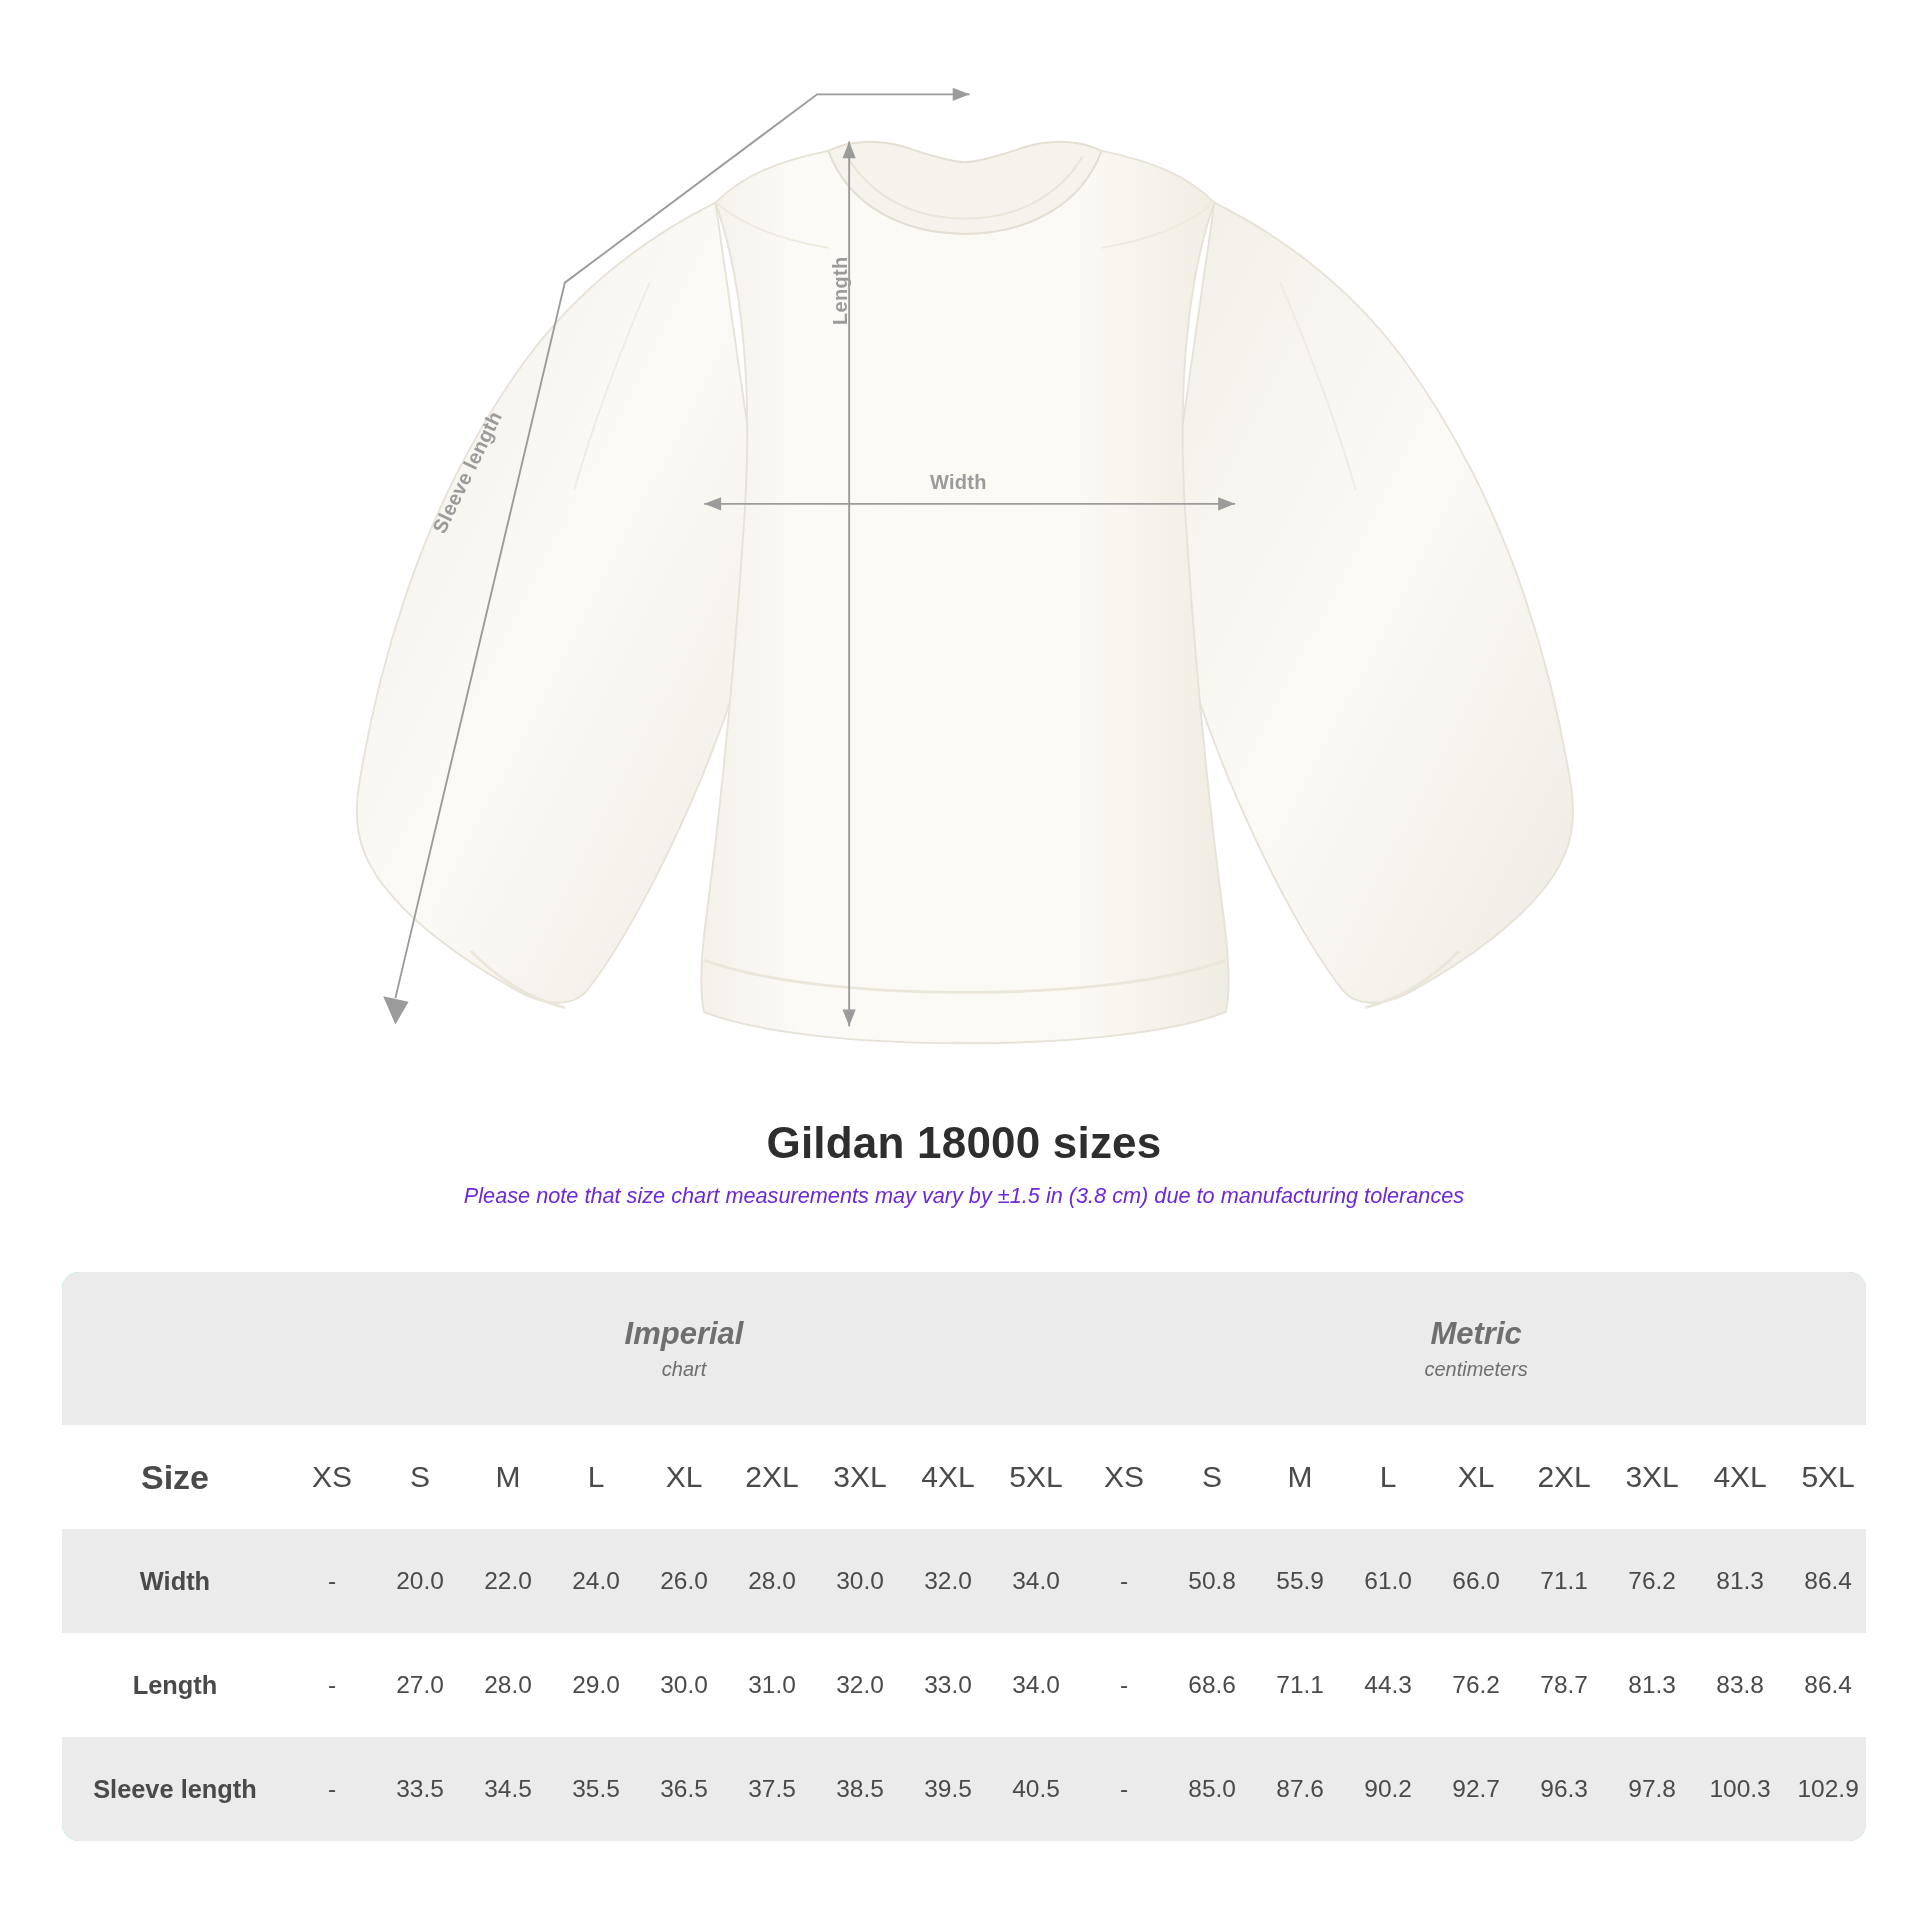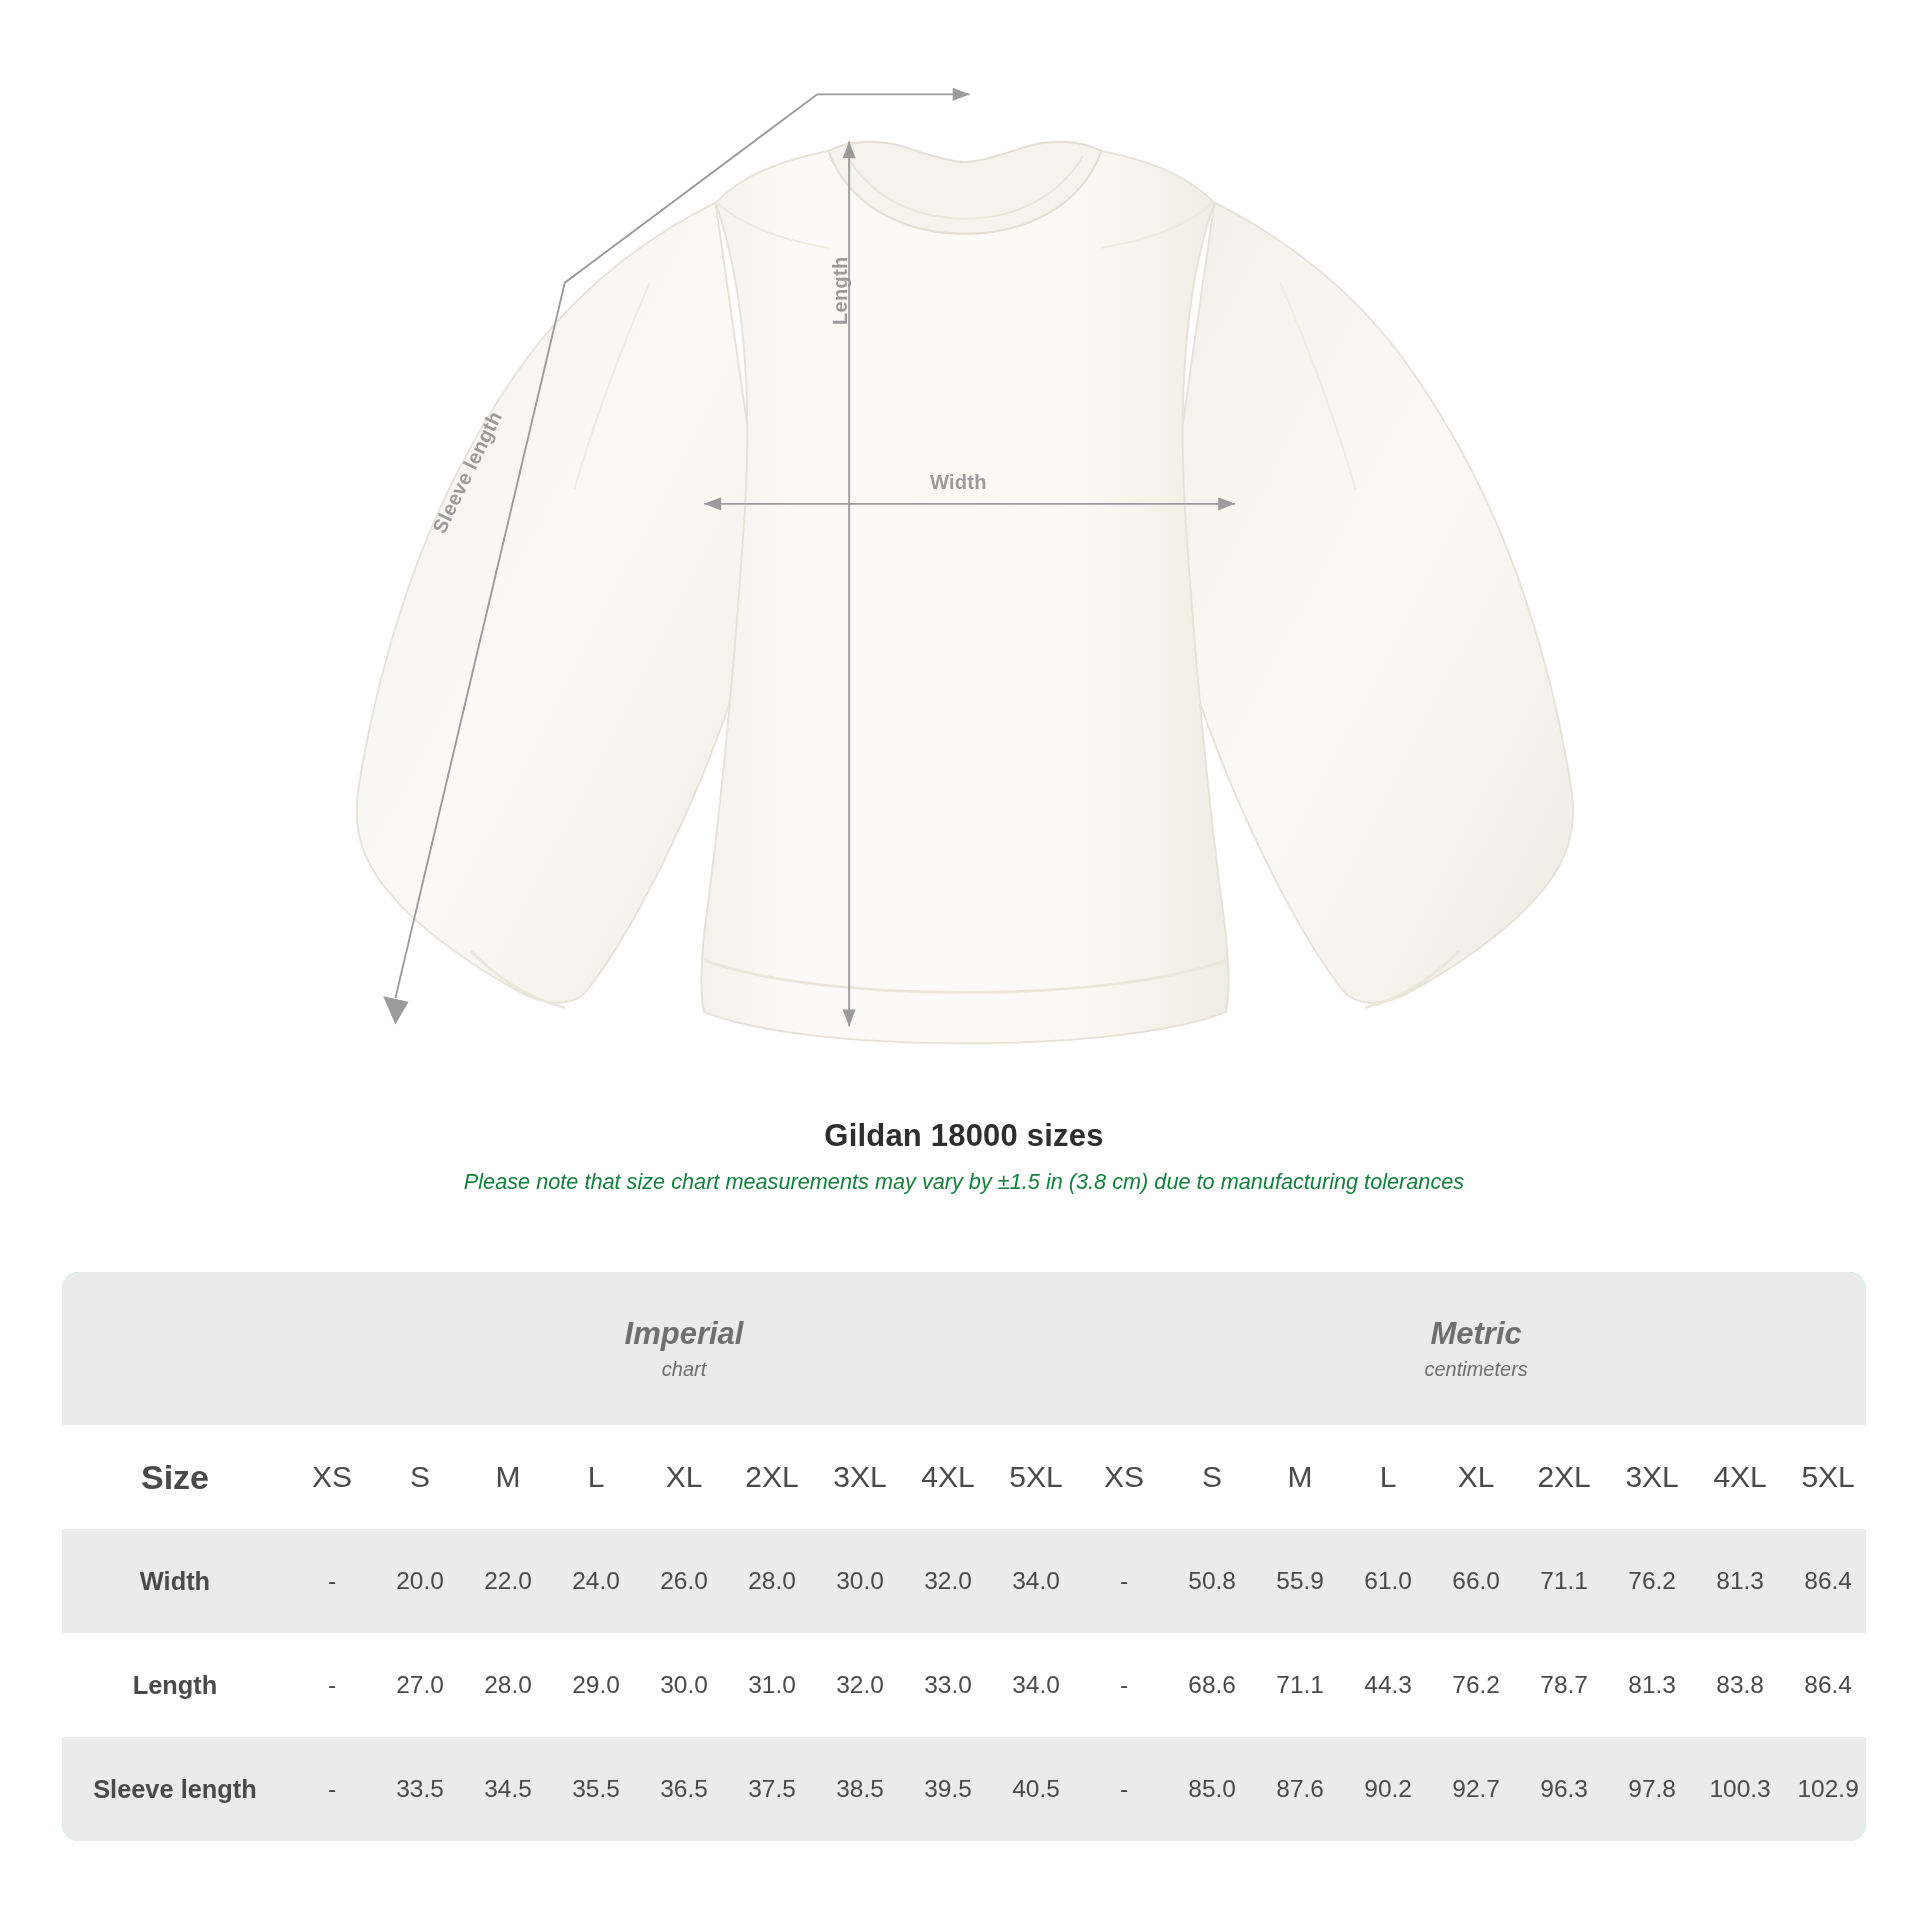--- a/index.html
+++ b/index.html
@@ -56,30 +56,30 @@
     transform-origin: left top;
     white-space: nowrap;
   }
 
   
   .title-block {
     text-align: center;
     margin-top: 1.9px;
   }
   .chart-title {
-    font-size: 31px;
+    font-size: 44px;
     font-weight: bold;
     color: #2e2e2e;
     margin: 0 0 15px 0;
     letter-spacing: 0.2px;
   }
   .chart-note {
     font-size: 21.7px;
     font-style: italic;
-    color: #15803d;
+    color: #6d28d9;
     margin: 0;
   }
 
   
   .table-wrap {
     position: absolute;
     left: 62px;
     top: 1272px;
     width: 1804px;
     border-radius: 17px;

